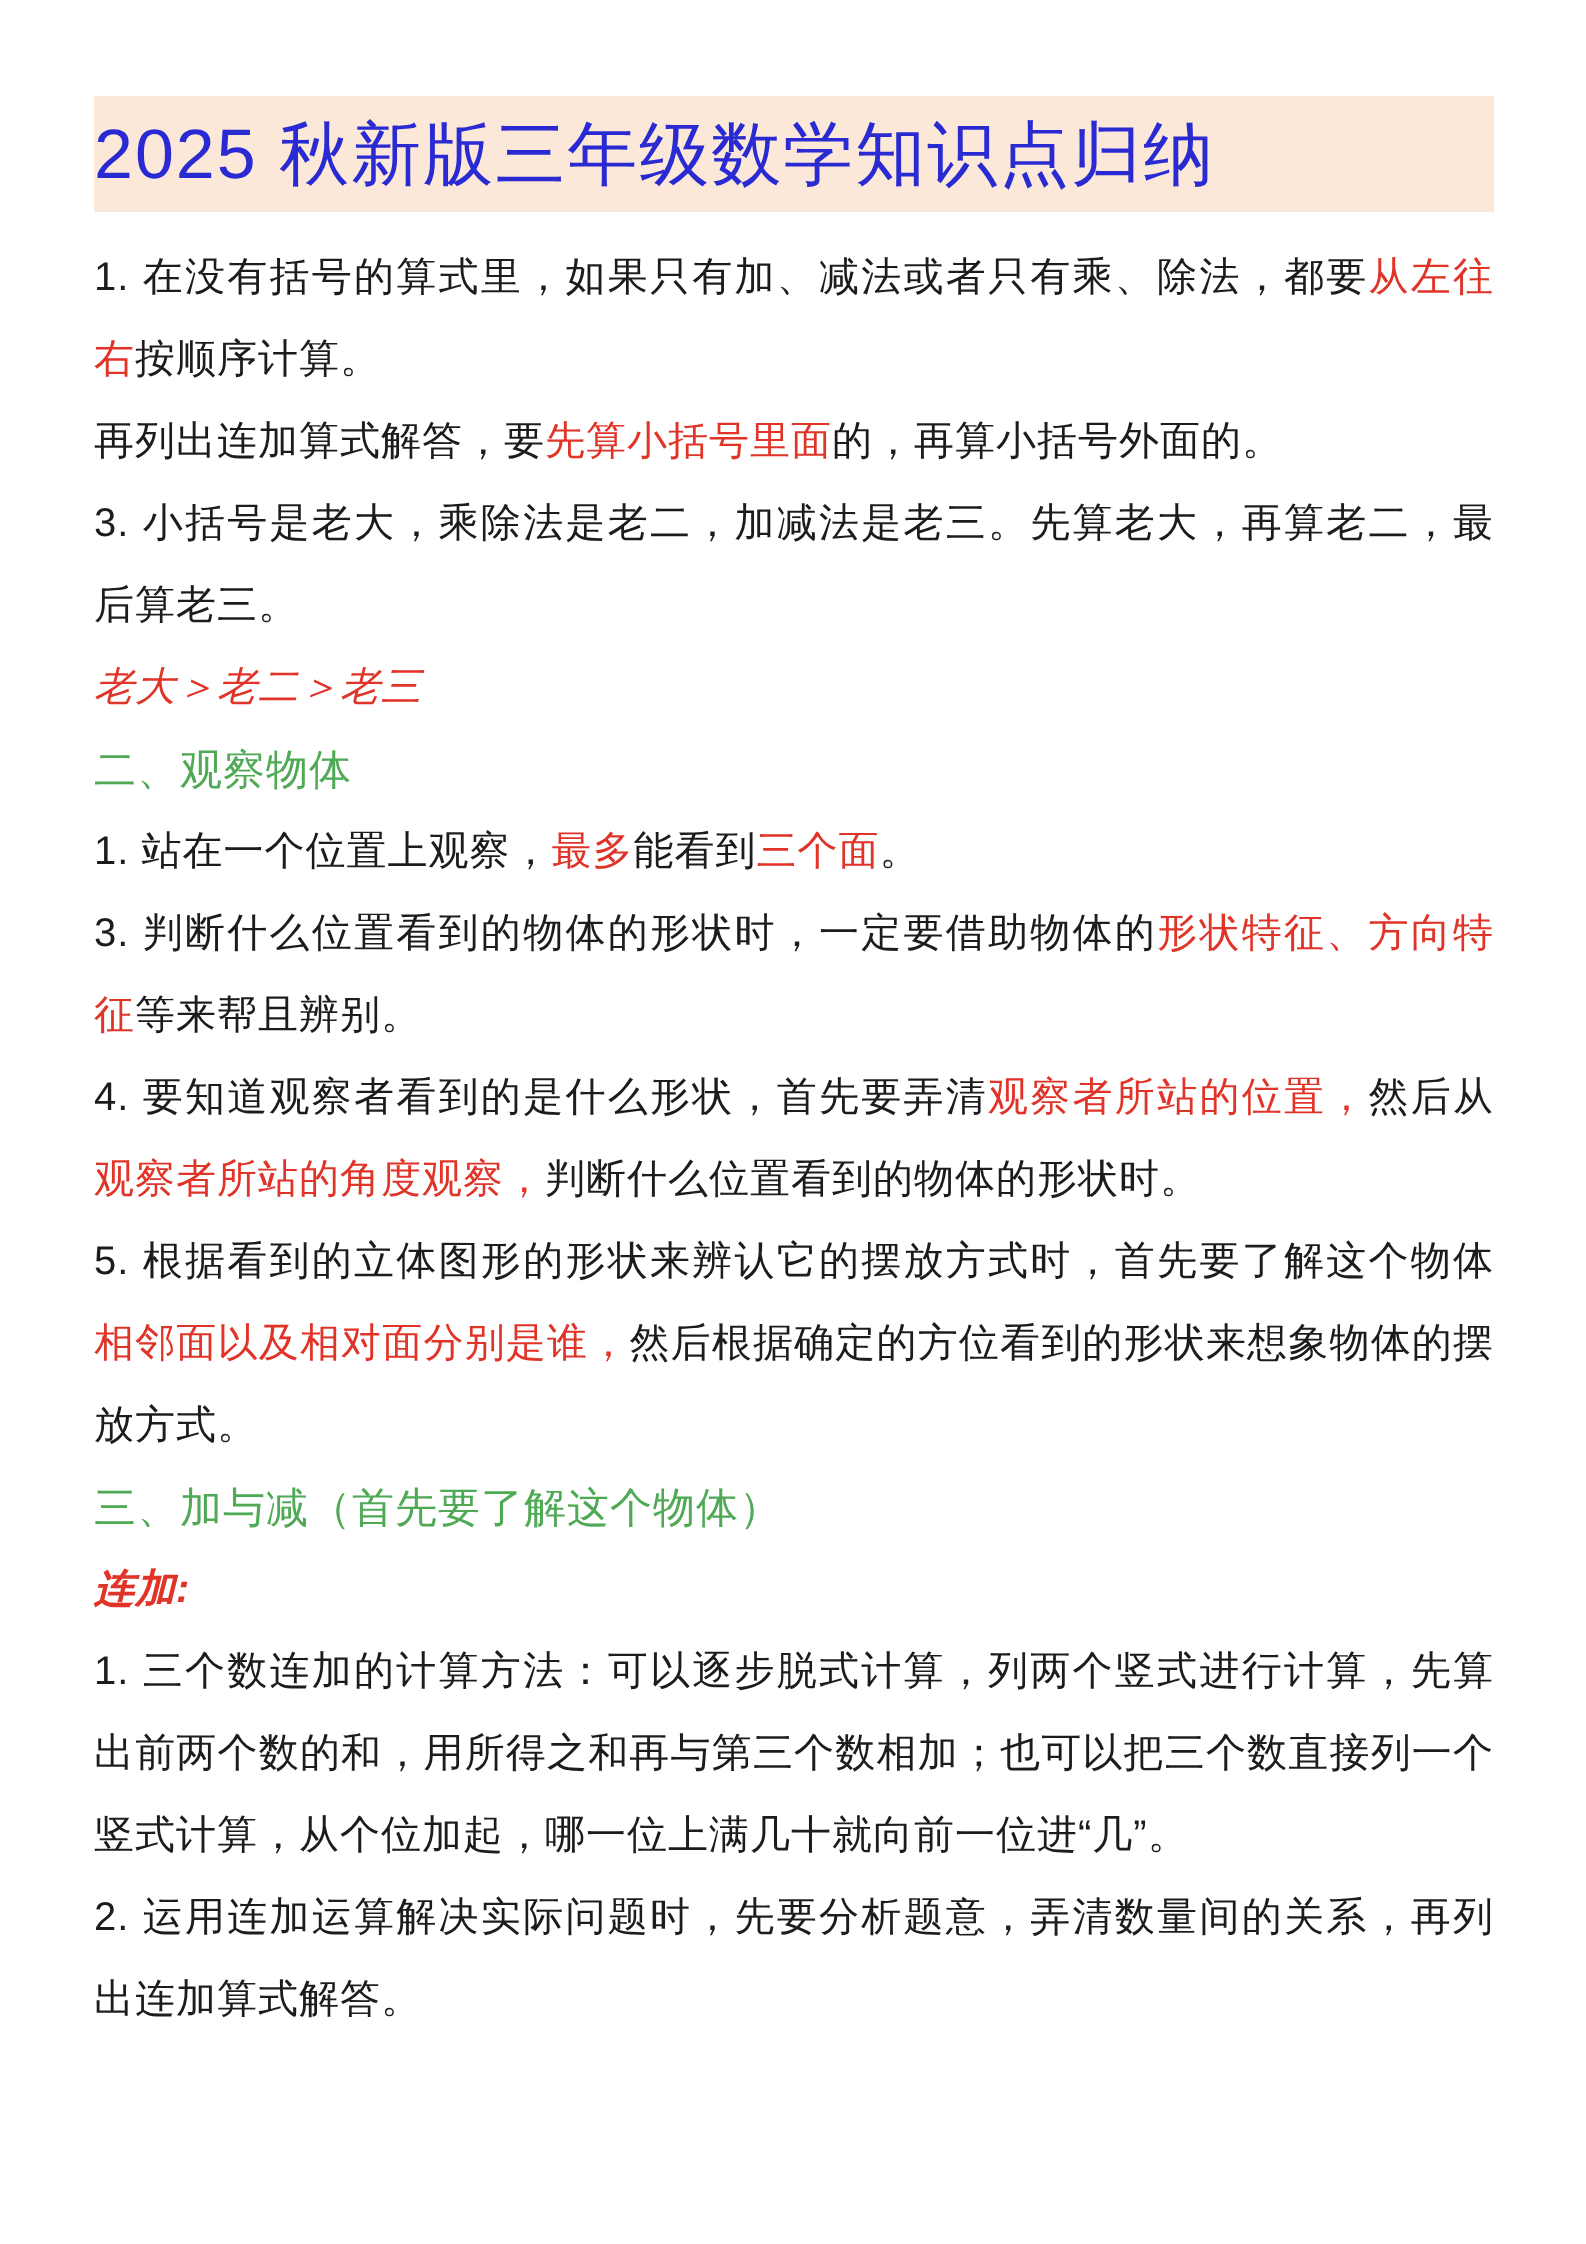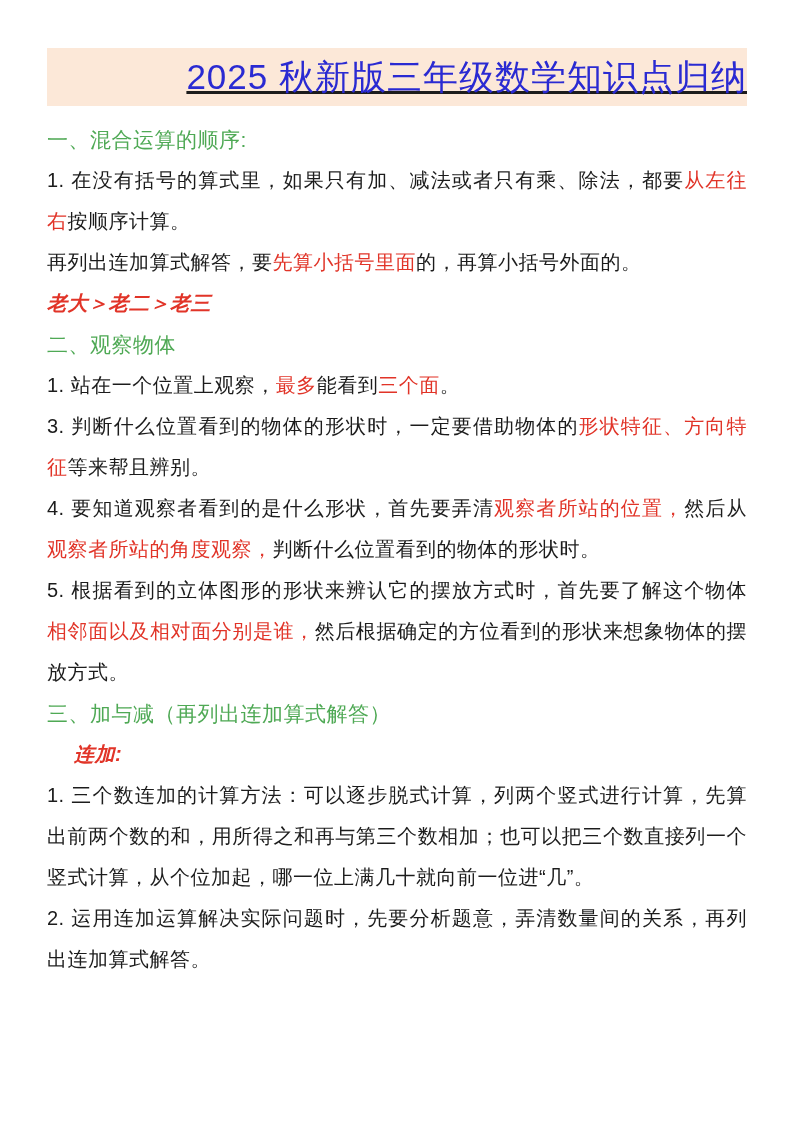--- a/index.html
+++ b/index.html
@@ -22,23 +22,22 @@
   .page {
     width: 793px;
     height: 1122px;
     padding: 48px 46px 0 47px;
   }
   .title-banner {
     background: var(--banner-bg);
     height: 58px;
     display: flex;
     align-items: center;
-    justify-content: flex-end;
+    justify-content: flex-start;
     margin-bottom: 13px;
-    text-decoration: underline;
   }
   .page-title {
     color: var(--title-blue);
     font-size: 35px;
     font-weight: 500;
     letter-spacing: 1px;
     white-space: nowrap;
   }
   .doc-body { width: 100%; }
   .section-heading {
@@ -54,46 +53,45 @@
     line-height: 41px;
     margin: 0;
     text-align: justify;
     letter-spacing: 0.5px;
   }
   .para span { white-space: pre-wrap; }
   .red { color: var(--highlight-red); }
   .para.red-italic {
     color: var(--highlight-red);
     font-style: italic;
-    font-weight: 700;
+    font-weight: 400;
     text-align: left;
   }
   .para.red-bold {
     color: var(--highlight-red);
     font-style: italic;
     font-weight: 600;
     text-align: left;
-    margin-left: 27px;
   }
 </style>
 </head>
 <body>
 
 <div class="page">
   <div class="title-banner">
     <div class="page-title">2025 秋新版三年级数学知识点归纳</div>
   </div>
   <div class="doc-body">
-      <h2 class="section-heading">一、混合运算的顺序:</h2>
       <p class="para"><span>1. 在没有括号的算式里，如果只有加、减法或者只有乘、除法，都要</span><span class="red">从左往右</span><span>按顺序计算。</span></p>
       <p class="para"><span>再列出连加算式解答，要</span><span class="red">先算小括号里面</span><span>的，再算小括号外面的。</span></p>
+      <p class="para"><span>3. 小括号是老大，乘除法是老二，加减法是老三。先算老大，再算老二，最后算老三。</span></p>
       <p class="para red-italic"><span>老大＞老二＞老三</span></p>
       <h2 class="section-heading">二、观察物体</h2>
       <p class="para"><span>1. 站在一个位置上观察，</span><span class="red">最多</span><span>能看到</span><span class="red">三个面</span><span>。</span></p>
       <p class="para"><span>3. 判断什么位置看到的物体的形状时，一定要借助物体的</span><span class="red">形状特征、方向特征</span><span>等来帮且辨别。</span></p>
       <p class="para"><span>4. 要知道观察者看到的是什么形状，首先要弄清</span><span class="red">观察者所站的位置，</span><span>然后从</span><span class="red">观察者所站的角度观察，</span><span>判断什么位置看到的物体的形状时。</span></p>
       <p class="para"><span>5. 根据看到的立体图形的形状来辨认它的摆放方式时，首先要了解这个物体</span><span class="red">相邻面以及相对面分别是谁，</span><span>然后根据确定的方位看到的形状来想象物体的摆放方式。</span></p>
-      <h2 class="section-heading">三、加与减（再列出连加算式解答）</h2>
+      <h2 class="section-heading">三、加与减（首先要了解这个物体）</h2>
       <p class="para red-bold"><span>连加:</span></p>
       <p class="para"><span>1. 三个数连加的计算方法：可以逐步脱式计算，列两个竖式进行计算，先算出前两个数的和，用所得之和再与第三个数相加；也可以把三个数直接列一个竖式计算，从个位加起，哪一位上满几十就向前一位进“几”。</span></p>
       <p class="para"><span>2. 运用连加运算解决实际问题时，先要分析题意，弄清数量间的关系，再列出连加算式解答。</span></p>
     </div>
 </div>
 
 </body></html>

